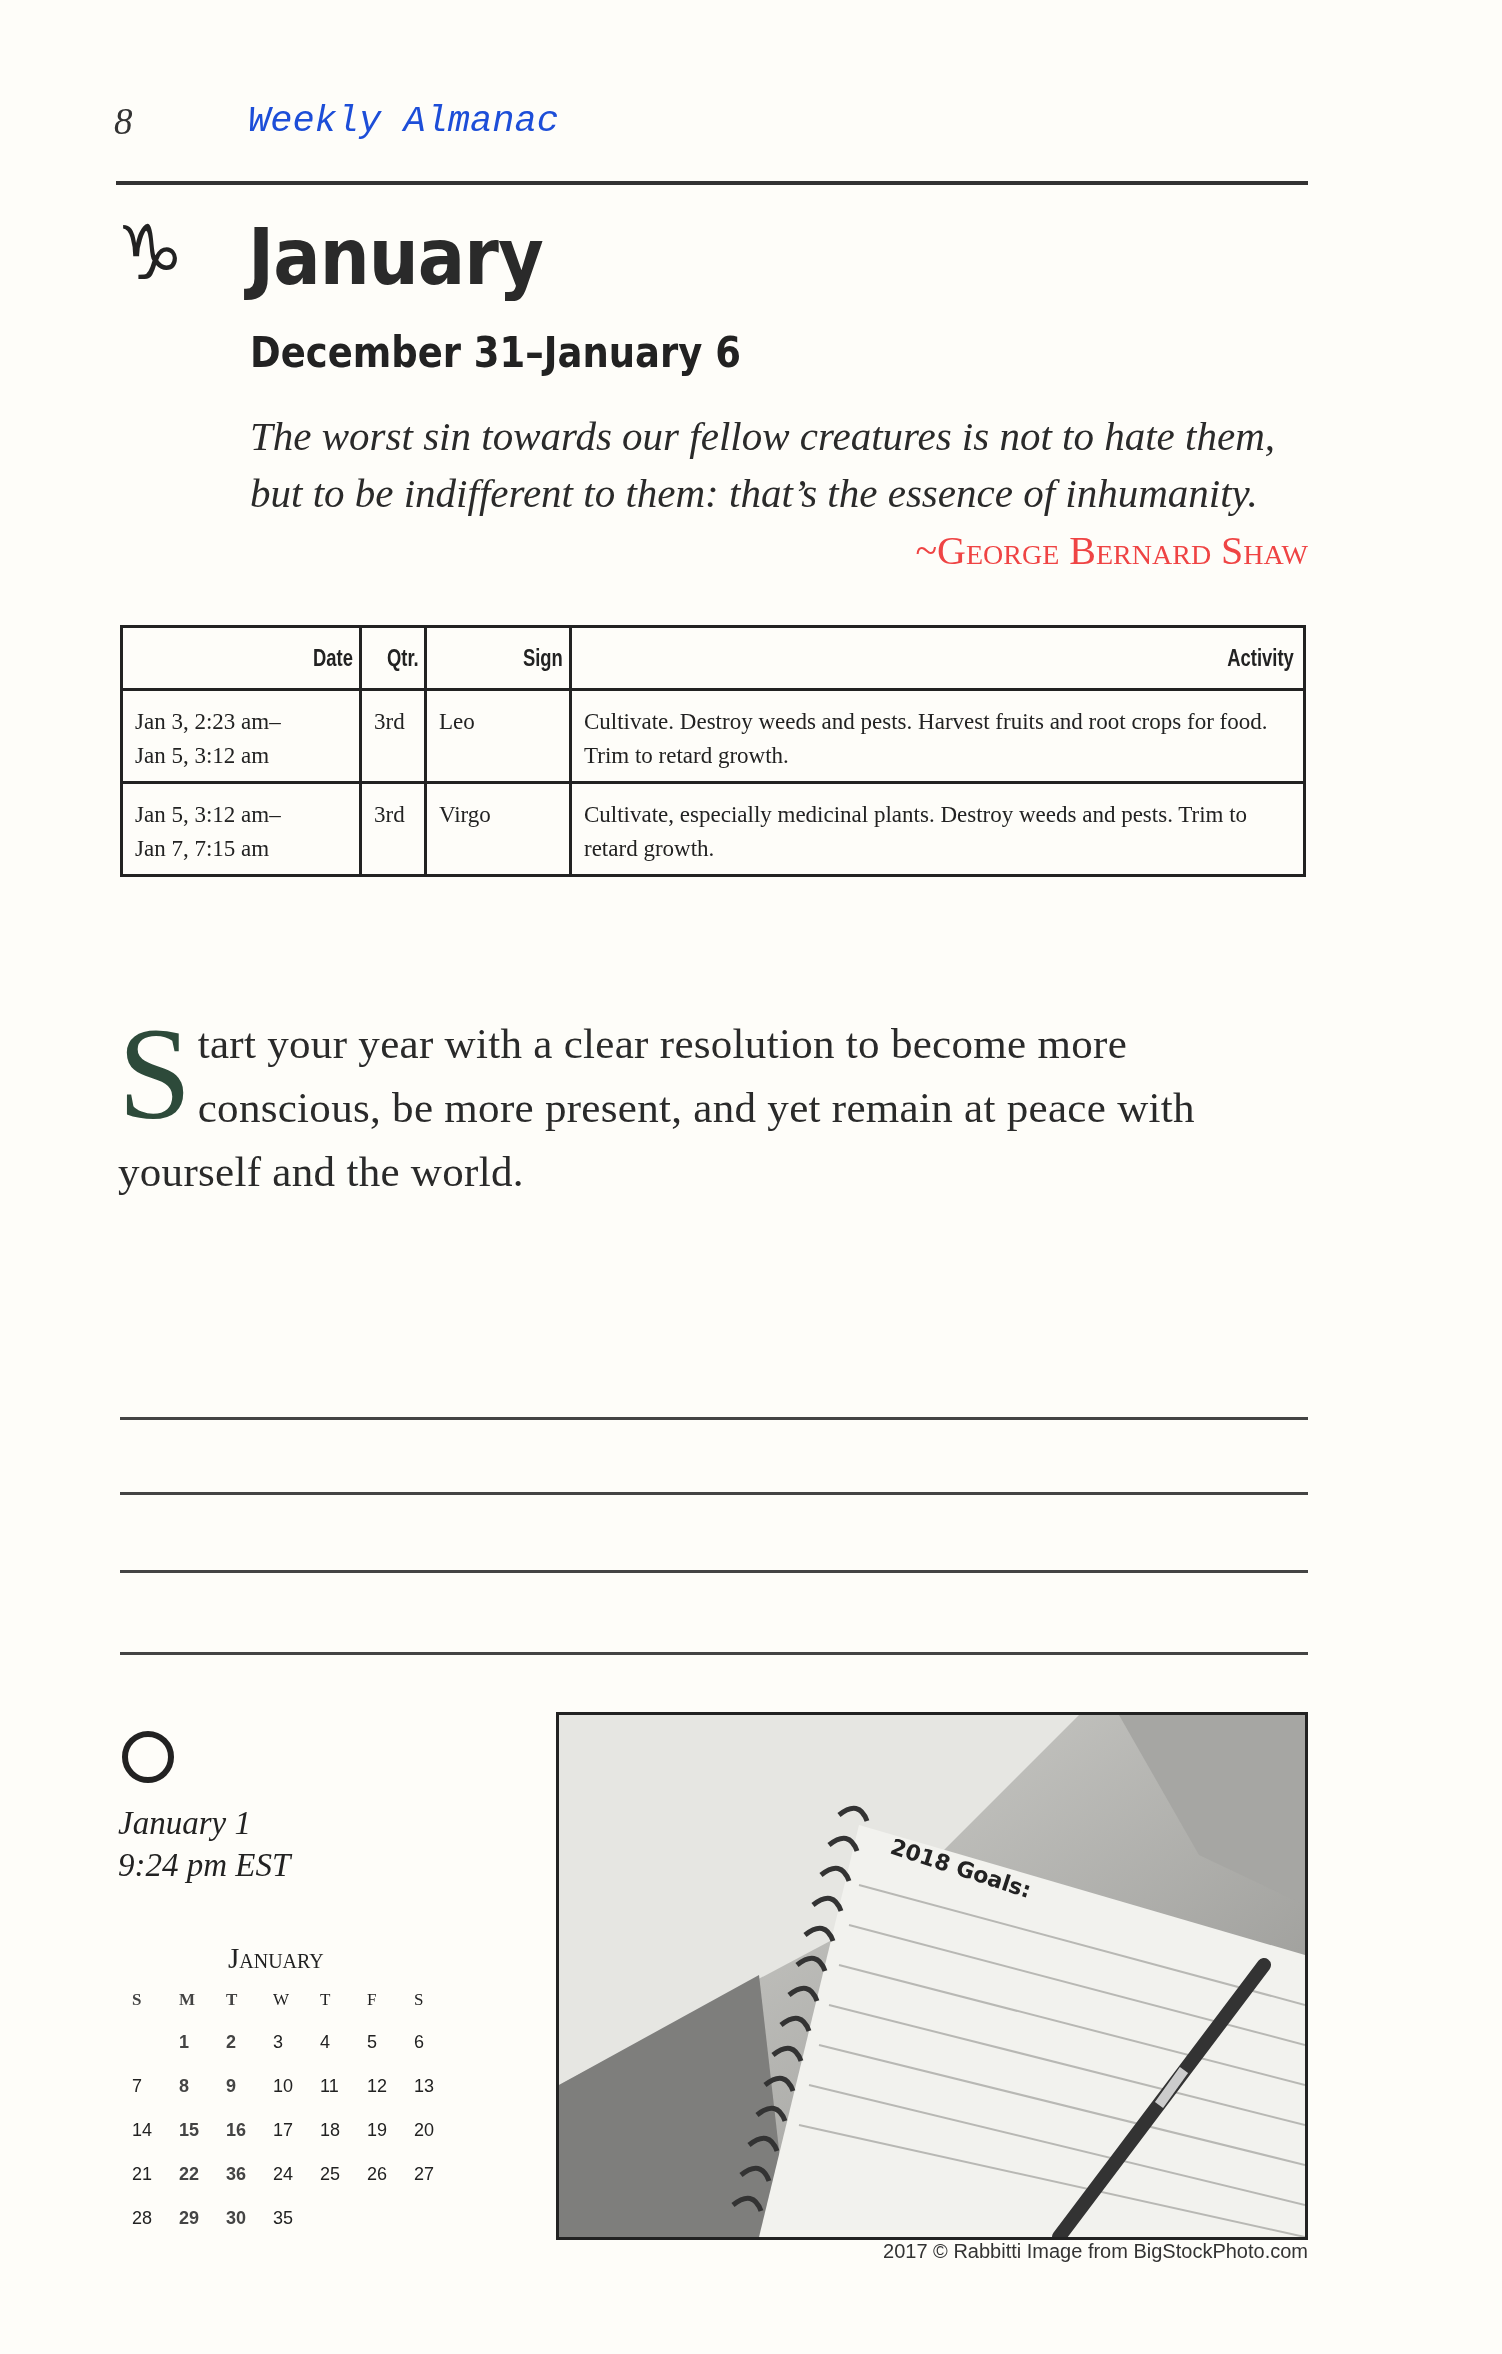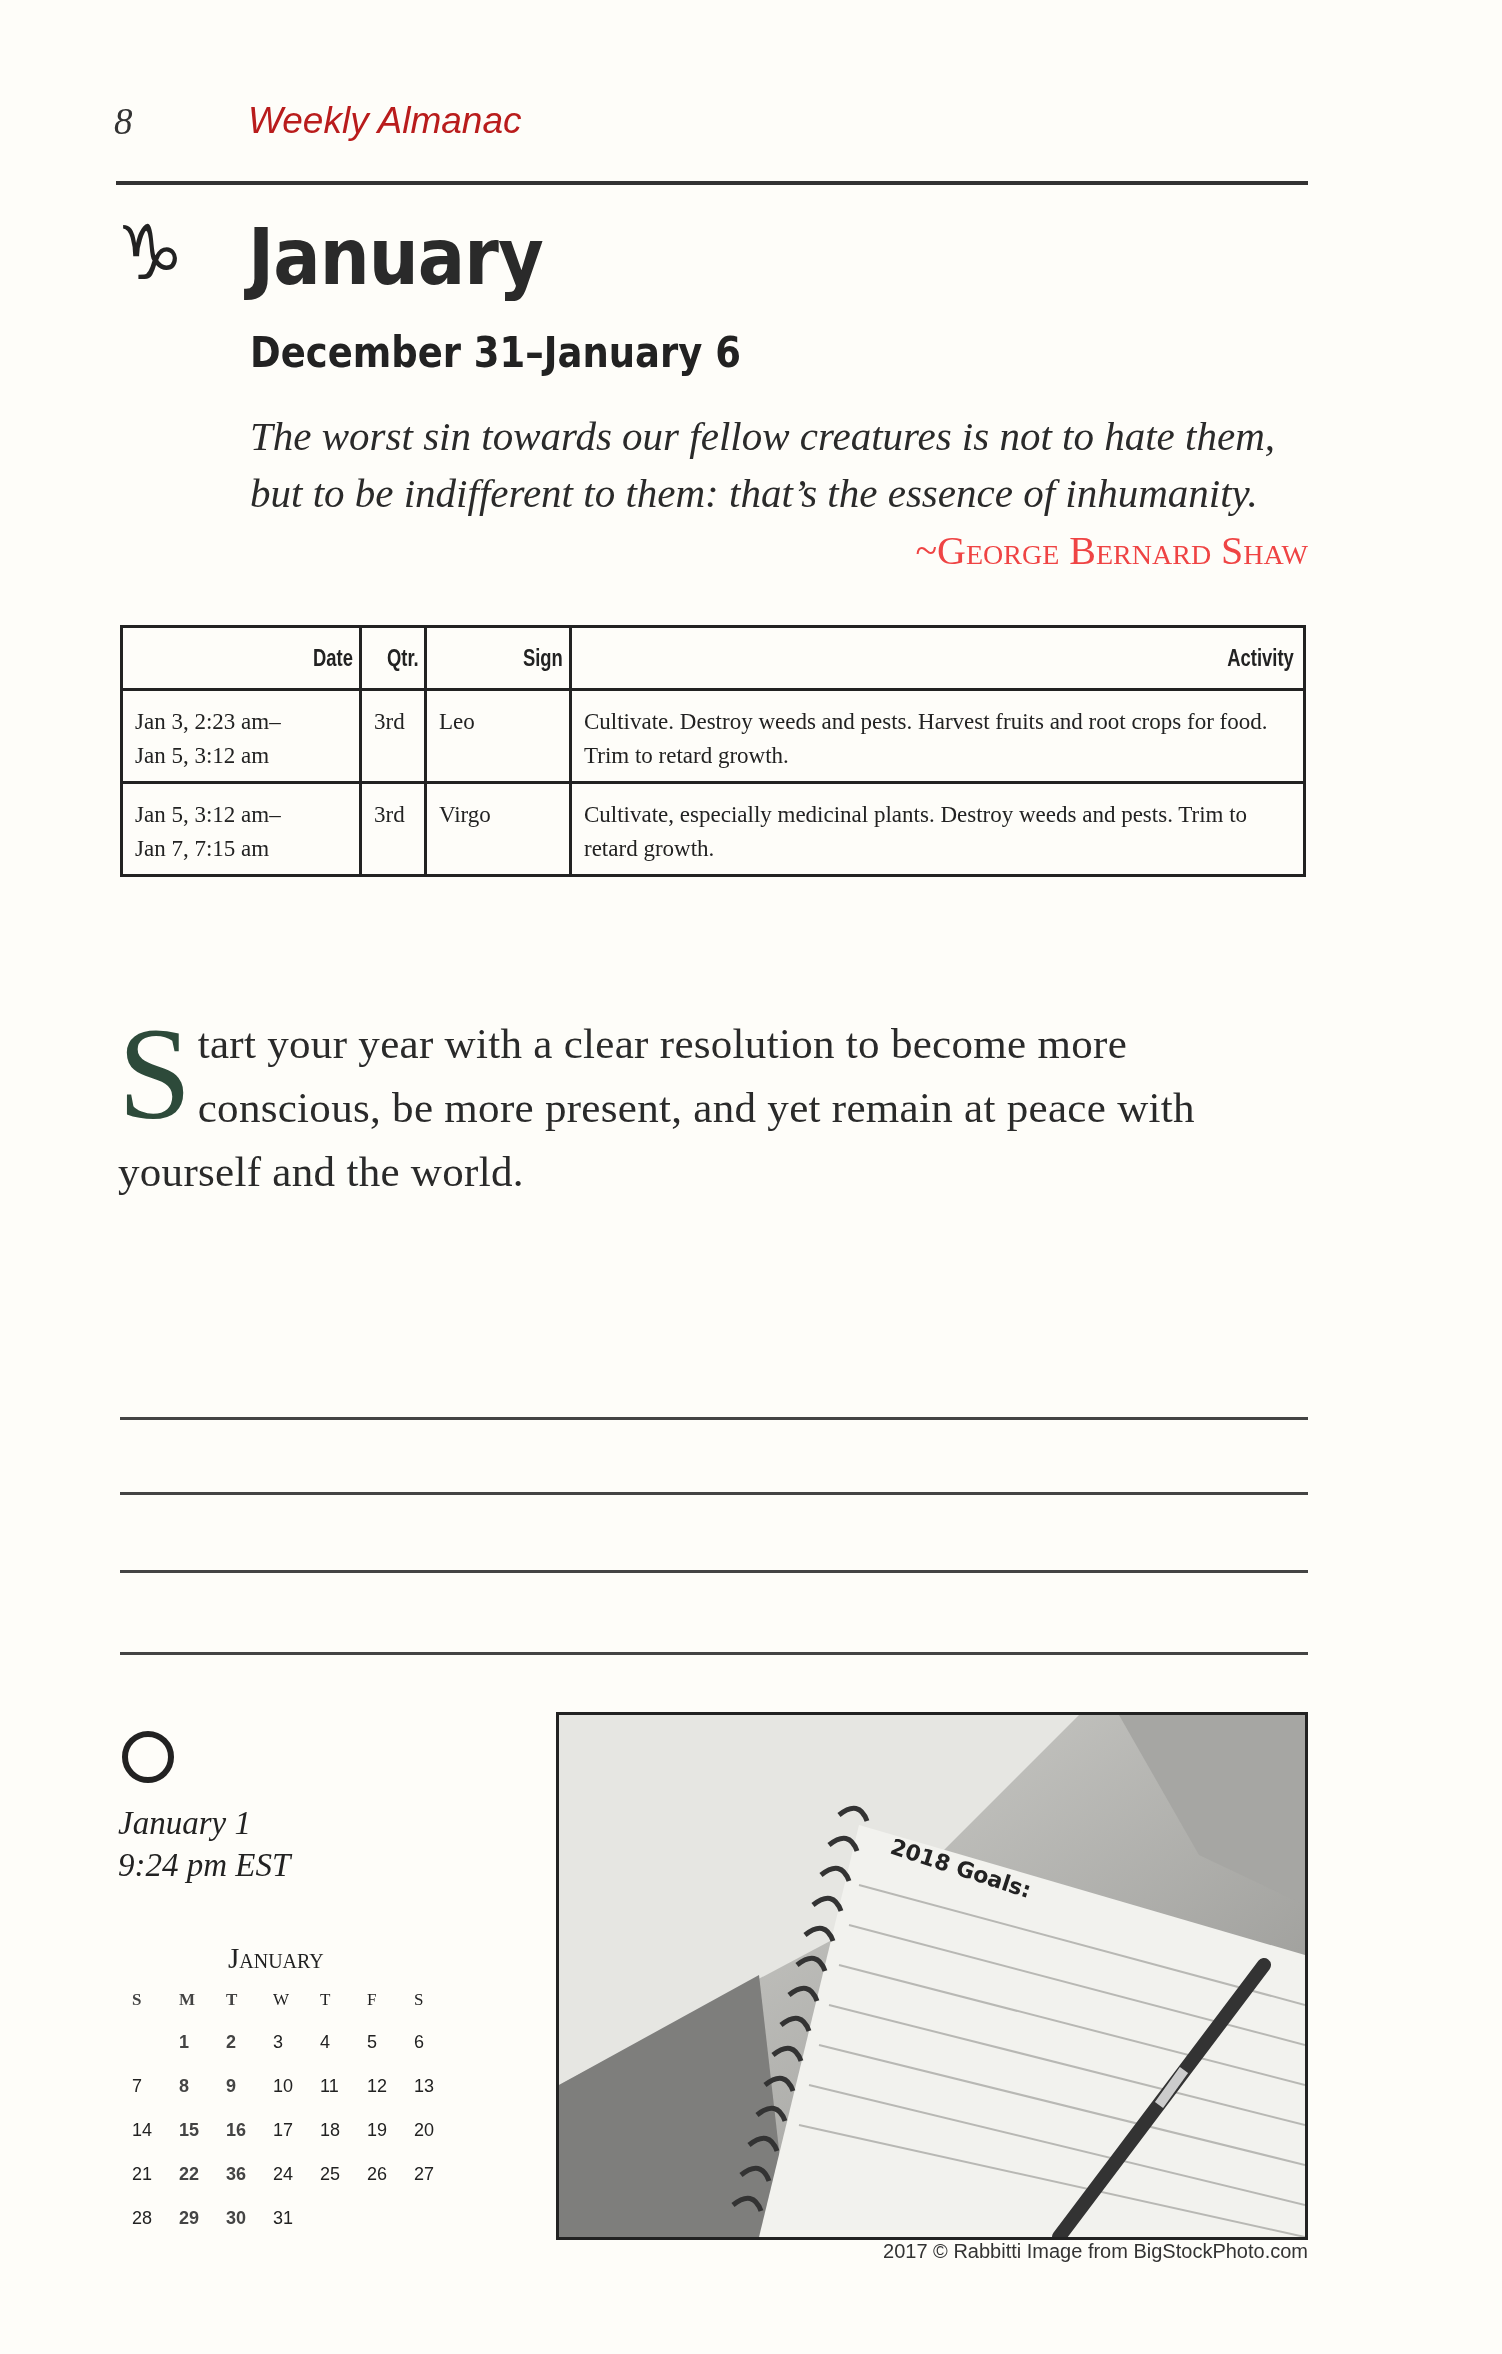--- a/index.html
+++ b/index.html
@@ -3,21 +3,21 @@
   <meta charset="utf-8">
   <style>
     html, body { margin: 0; padding: 0; }
     body {
       width: 1502px; height: 2354px; position: relative; overflow: hidden;
       background: #fefdf9; color: #1e1e1e;
       font-family: "DejaVu Serif", serif;
     }
     .abs { position: absolute; }
     .running-head { top: 100px; left: 114px; font-family: "Liberation Serif", serif; font-style: italic; font-size: 37px; color: #333; }
-    .running-title { top: 100px; left: 248px; font-family: Liberation Sans, sans-serif; font-style: italic; font-size: 37px; color: #b91c1c; }
+    .running-title { top: 100px; left: 248px; font-family: Liberation Mono, monospace; font-style: italic; font-size: 37px; color: #1d4ed8; }
     .rule { left: 116px; width: 1192px; top: 181px; height: 4px; background: #333; }
     .sign-glyph { top: 215px; left: 116px; font-size: 76px; line-height: 1; font-family: "DejaVu Sans", sans-serif; color: #222; }
     .month-title { top: 212px; left: 248px; font-family: "DejaVu Sans", sans-serif; font-weight: bold; font-size: 78px; letter-spacing: -1px; color: #2a2a2a; transform: scaleX(0.9); transform-origin: left; }
     .week-range { top: 328px; left: 250px; font-family: "DejaVu Sans", sans-serif; font-weight: bold; font-size: 42px; color: #222; transform: scaleX(0.88); transform-origin: left; }
     .quote { top: 408px; left: 250px; width: 1060px; font-family: "Liberation Serif", serif; font-style: italic; font-size: 41px; line-height: 57px; color: #2a2a2a; }
     .attrib { top: 527px; right: 194px; font-family: "Liberation Serif", serif; font-size: 40px; font-variant: small-caps; color: #ef4444; }
 
     table.moon-table {
       position: absolute; top: 625px; left: 120px; width: 1186px;
       border-collapse: collapse; border: 3px solid #222;
@@ -146,21 +146,21 @@
     <span>21</span>
     <span class="dim">22</span>
     <span class="dim">36</span>
     <span>24</span>
     <span>25</span>
     <span>26</span>
     <span>27</span>
     <span>28</span>
     <span class="dim">29</span>
     <span class="dim">30</span>
-    <span>31</span>
+    <span>35</span>
     <span></span>
     <span></span>
     <span></span>
   </div>
 
 <div class="abs photo">
   <svg width="746" height="522" viewBox="0 0 746 522">
     <defs>
       <linearGradient id="bg" x1="0" y1="0" x2="1" y2="1">
         <stop offset="0" stop-color="#d8d8d4"></stop>

